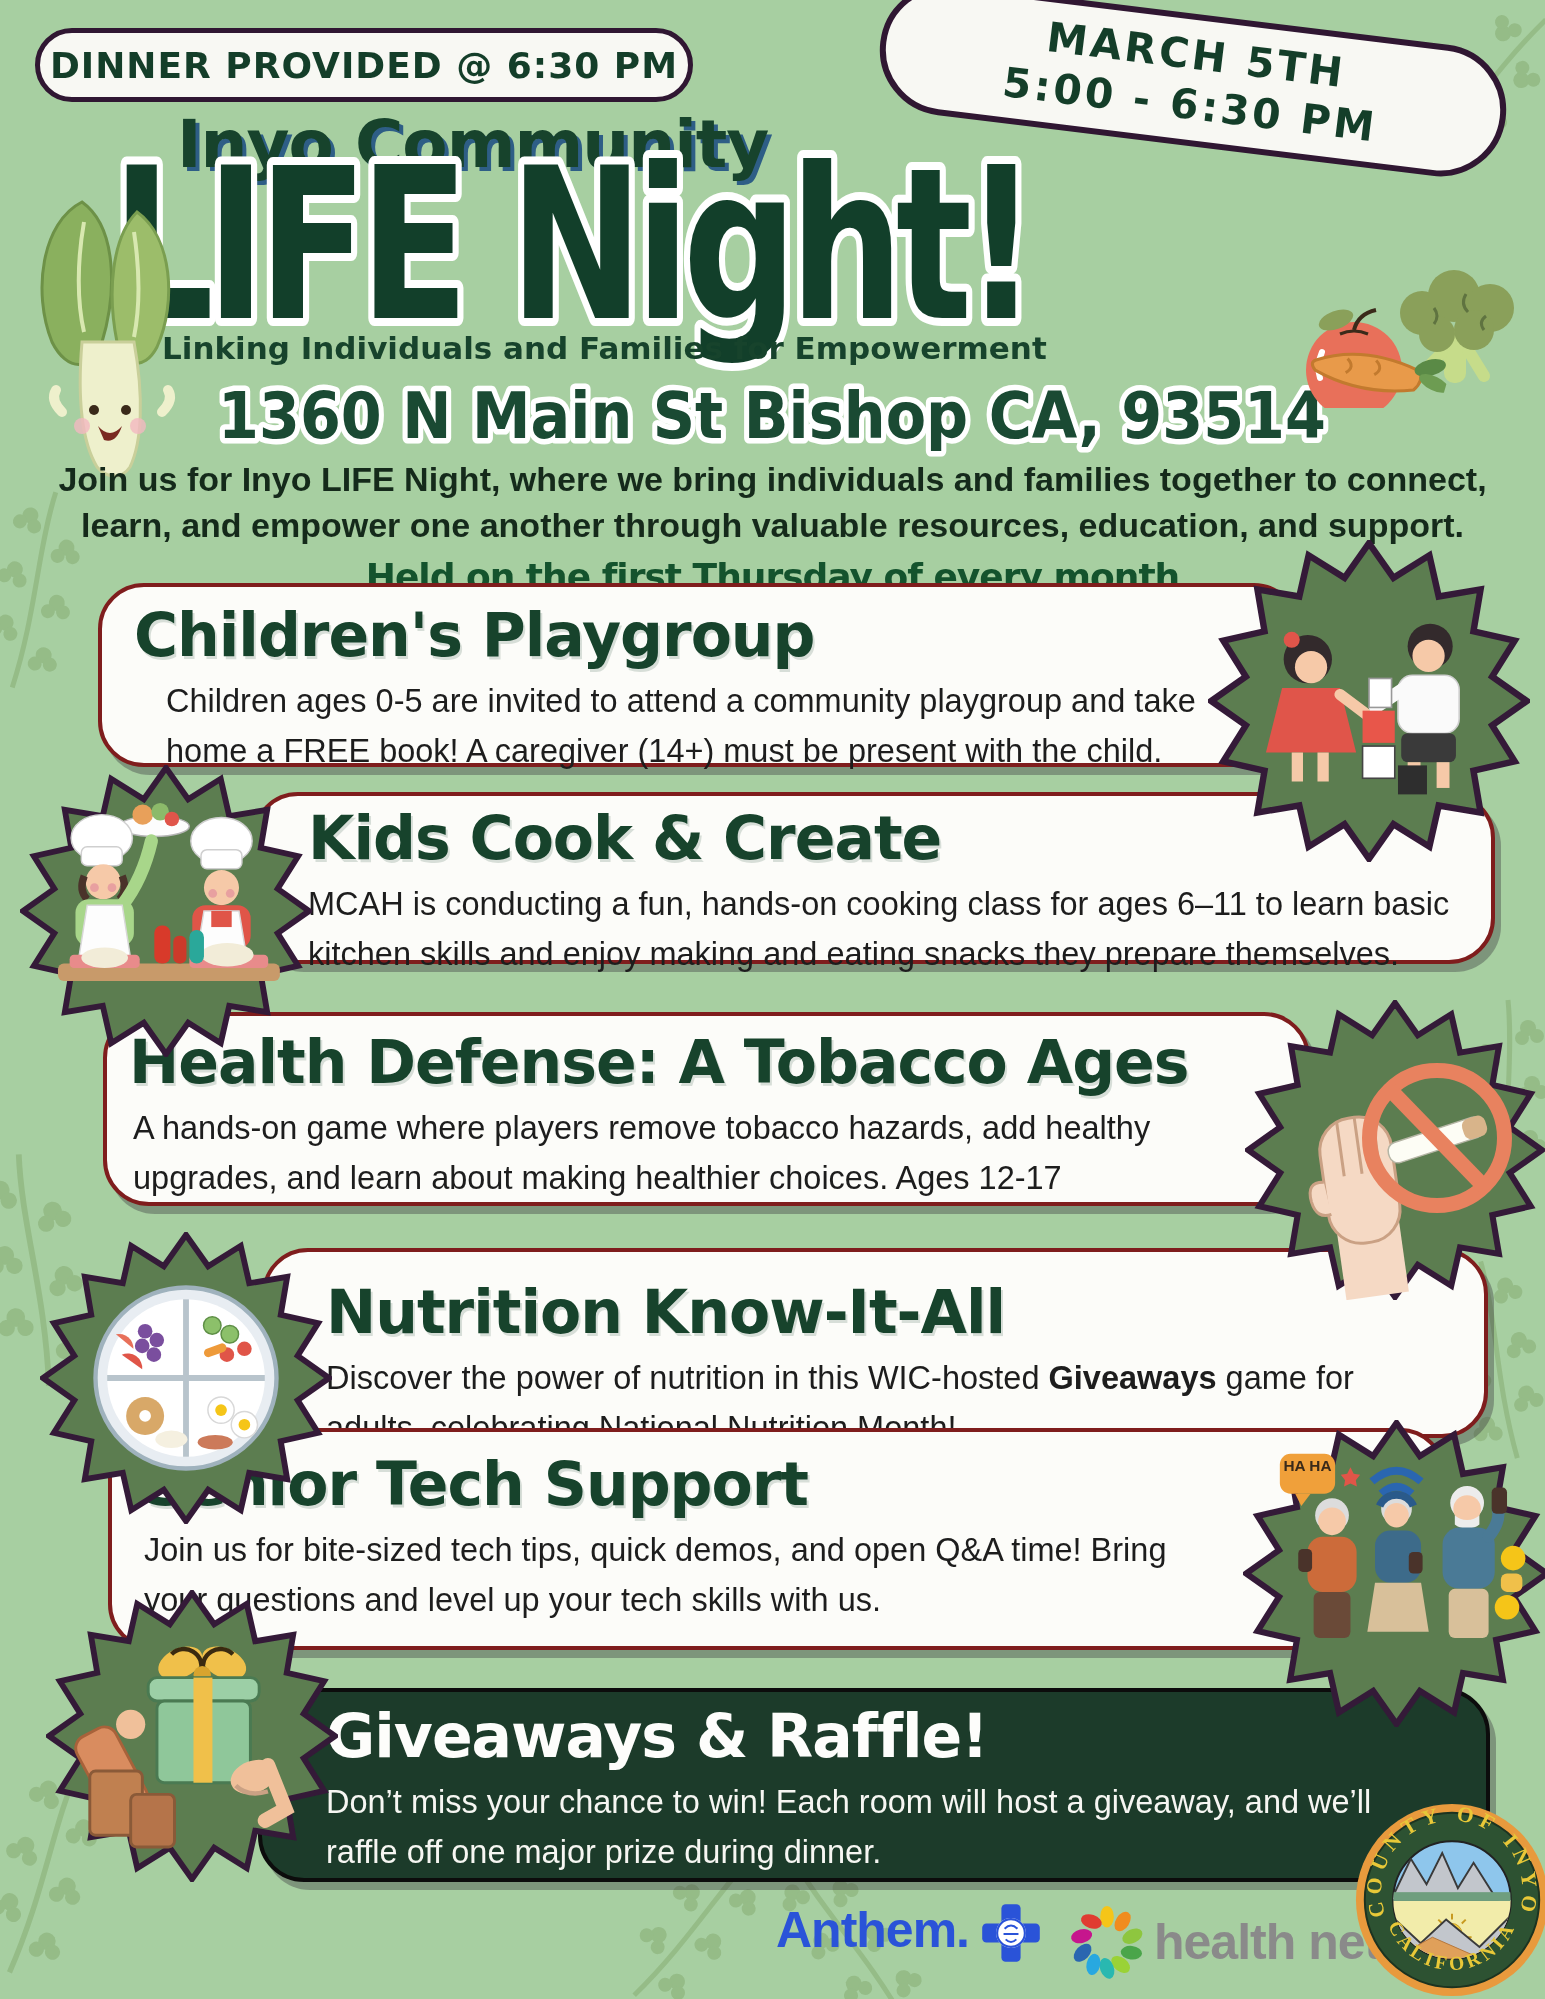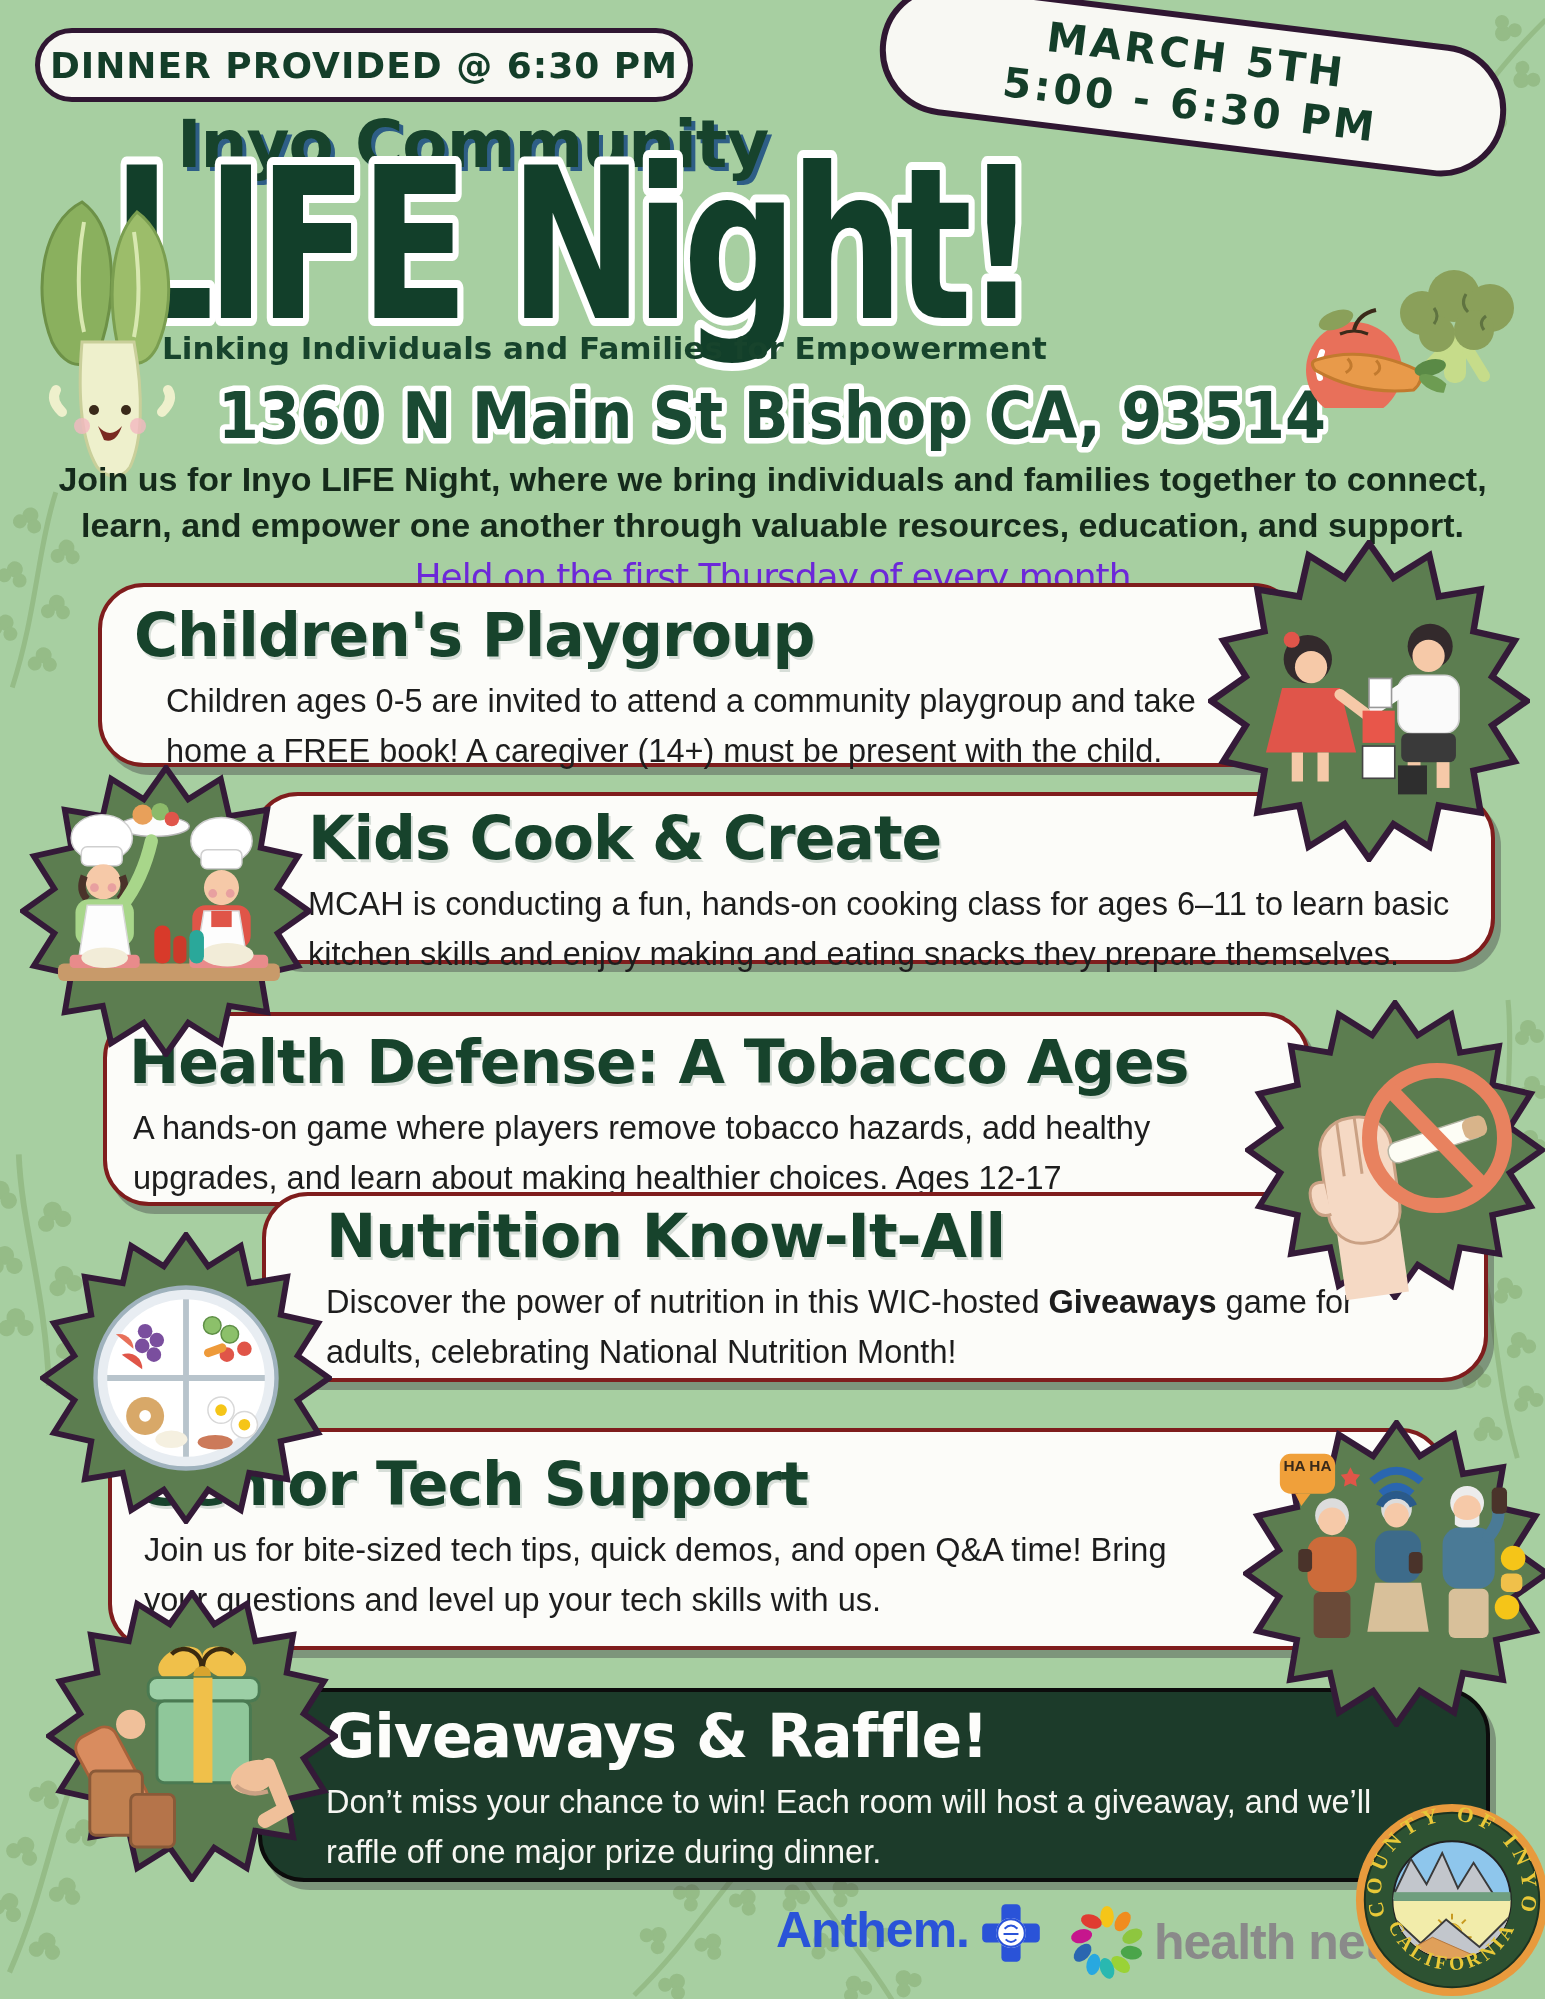--- a/index.html
+++ b/index.html
@@ -16,35 +16,35 @@
         align-items:center;justify-content:center;font-family:"DejaVu Sans",sans-serif;font-weight:bold;
         font-size:41px;color:#143e29;letter-spacing:3px;line-height:1.22;box-sizing:border-box;}
   .kicker{position:absolute;left:177px;top:106px;font-family:"DejaVu Sans",sans-serif;font-weight:bold;
         font-size:66px;color:#17432c;text-shadow:4px 4px 0 #2e5e86;letter-spacing:-1px;}
   .title-svg{position:absolute;left:0;top:146px;}
   .subtitle{position:absolute;left:162px;top:330px;font-family:"DejaVu Sans",sans-serif;font-weight:bold;
         font-size:31px;color:#17432c;}
   .address-svg{position:absolute;left:0;top:368px;}
   .intro{position:absolute;left:0;top:456px;width:1545px;text-align:center;font-size:34px;font-weight:600;
         color:#152a1b;line-height:1.36;}
-  .intro-strong{display:block;font-family:"DejaVu Sans",sans-serif;font-weight:normal;font-size:36px;
-        margin-top:5px;color:#6d28d9;letter-spacing:-1px;}
+  .intro-strong{display:block;font-family:"DejaVu Sans",sans-serif;font-weight:bold;font-size:36px;
+        margin-top:5px;color:#14532d;letter-spacing:-1px;}
   
   .card{position:absolute;background:#fcfcf9;border:4px solid #7f1d1d;border-radius:46px;
         box-shadow:6px 8px 0 rgba(30,18,35,.30);box-sizing:border-box;}
   .card h2{margin:0;font-family:"DejaVu Sans",sans-serif;font-weight:bold;color:#17432c;font-size:60px;
         letter-spacing:-1px;line-height:1.08;text-shadow:2px 3px 0 rgba(23,67,44,.16);}
   .card p{margin:8px 0 0 0;font-size:32.5px;line-height:1.55;color:#1d1d1d;}
   #card1{left:98px;top:583px;width:1202px;height:184px;padding:16px 30px 0 32px;}
   #card1 p{width:1105px;margin-left:32px;}
   #card2{left:252px;top:792px;width:1243px;height:172px;padding:10px 30px 0 52px;}
   #card2 p{width:1175px;}
   #card3{left:103px;top:1012px;width:1207px;height:194px;padding:14px 24px 0 22px;}
   #card3 p{width:1135px;margin-left:4px;}
-  #card4{left:262px;top:1192px;width:1226px;height:190px;padding:8px 24px 0 60px;}
+  #card4{left:262px;top:1248px;width:1226px;height:190px;padding:28px 24px 0 60px;}
   #card4 p{width:1130px;}
   #card5{left:108px;top:1428px;width:1338px;height:222px;padding:20px 24px 0 32px;}
   #card5 p{width:1060px;}
   #card6{left:258px;top:1688px;width:1232px;height:194px;padding:12px 24px 0 64px;background:#1c3b2a;border-color:#0c0c0c;}
   #card6 h2{color:#fdfdfb;text-shadow:none;}
   #card6 p{color:#f6f6f2;width:1120px;}
   
   .burst-box{position:absolute;}
   #icon1{left:1208px;top:540px;width:322px;height:322px;}
   #icon2{left:20px;top:765px;width:292px;height:292px;}

